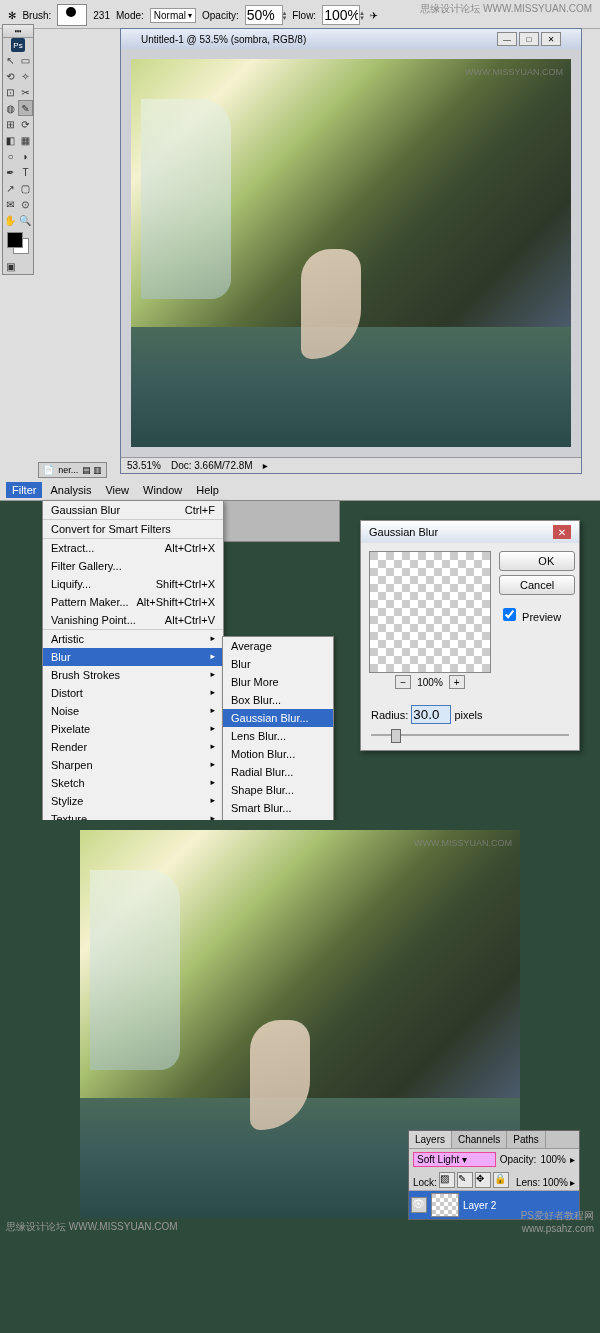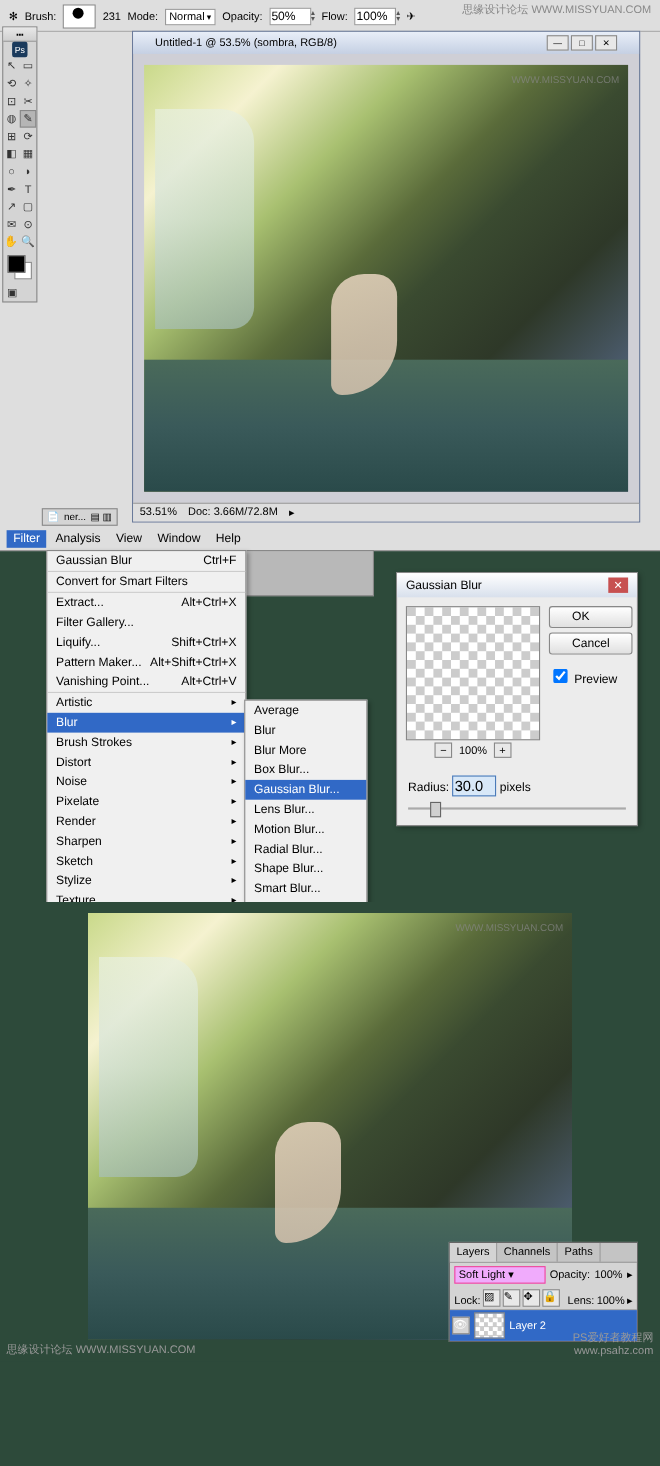--- a/index.html
+++ b/index.html
@@ -3,61 +3,61 @@
 <meta charset="utf-8">
 <style>
 body{margin:0;font-family:Tahoma,Arial,sans-serif;font-size:11px;background:#2d4a3a;width:600px}
 .sec1{background:#dedede;padding:2px 0;position:relative;height:476px}
 .opts{display:flex;align-items:center;gap:6px;padding:2px 8px;background:#dedede;border-bottom:1px solid #aaa;font-size:10px}
 .brush-prev{width:28px;height:20px;background:#fff;border:1px solid #888;position:relative}
 .brush-prev::after{content:"";position:absolute;top:2px;left:8px;width:10px;height:10px;border-radius:50%;background:#000}
 .dd{display:inline-flex;align-items:center;border:1px solid #999;background:#fff;padding:1px 3px}
 .dd::after{content:"▾";margin-left:2px;font-size:8px}
 .spin{display:inline-flex;align-items:center}
-.spin input{width:34px;border:1px solid #999;padding:1px;font-size:11px}
+.spin input{width:34px;border:1px solid #999;padding:1px;font-size:14px}
 .arrs{display:flex;flex-direction:column;line-height:5px;font-size:7px;color:#555}
 .wm1{position:absolute;right:8px;top:2px;font-size:10px;color:#888}
 .toolbox{position:absolute;left:2px;top:24px;width:30px;background:#d4d4d4;border:1px solid #888}
 .tbh{background:linear-gradient(#e8e8e8,#cfcfcf);height:12px;border-bottom:1px solid #999;display:flex;align-items:center;justify-content:center}
 .psicon{width:14px;height:14px;background:#1a3a5c;color:#fff;font-size:8px;display:flex;align-items:center;justify-content:center;border-radius:2px;margin:0 auto}
 .trow{display:flex}
 .tool{width:14px;height:14px;border:1px solid transparent;display:flex;align-items:center;justify-content:center;font-size:10px;color:#333;cursor:pointer}
 .tool.sel{background:#b5b5b5;border:1px solid #888}
 .swatch{margin:4px;position:relative;height:22px}
 .fg{width:14px;height:14px;background:#000;border:1px solid #888;position:absolute;top:0;left:0}
 .bg{width:14px;height:14px;background:#fff;border:1px solid #888;position:absolute;top:6px;left:6px}
 .docwin{position:absolute;left:120px;top:28px;width:460px;background:#cfcfd6;border:1px solid #6a7a9a}
 .titlebar{background:linear-gradient(#e8eef8,#c5d0e3);padding:3px 20px;display:flex;align-items:center;justify-content:space-between;font-size:10px}
 .winbtns{display:flex;gap:2px}
 .wbtn{width:18px;height:12px;border:1px solid #888;background:#e8e8e8;font-size:8px;display:flex;align-items:center;justify-content:center}
 .canvas{height:388px;margin:10px;background:linear-gradient(135deg,#c9d98a 0%,#f5f2d0 15%,#a8c070 30%,#5a6b3a 45%,#3a4a30 55%,#2e3828 70%,#4a5a6a 85%,#3a4855 100%);position:relative;overflow:hidden}
 .wfall{position:absolute;left:10px;top:40px;width:90px;height:200px;background:linear-gradient(#e8f0e0,#d0e0d8,#a8c0b8);opacity:.7;border-radius:0 30px 20px 0}
 .figure{position:absolute;left:170px;top:190px;width:60px;height:110px;background:linear-gradient(#e8d5c0,#d8c5b0);border-radius:30px 20px 50px 10px;opacity:.85}
 .water{position:absolute;bottom:0;left:0;right:0;height:120px;background:linear-gradient(#4a6a5a,#3a5a5a,#2a4a4a)}
-.statusbar{background:#dedede;border-top:1px solid #999;padding:2px 6px;display:flex;align-items:flex-start;gap:10px;font-size:10px}
+.statusbar{background:#dedede;border-top:1px solid #999;padding:2px 6px;display:flex;align-items:center;gap:10px;font-size:10px}
 .minitabs{position:absolute;left:38px;bottom:2px;display:flex;align-items:center;gap:4px;font-size:9px;background:#d4d4d4;border:1px solid #888;padding:2px 4px}
 
 .sec2{background:#2d4a3a;position:relative;height:340px}
 .menubar{background:#dedede;display:flex;gap:2px;padding:2px 6px;border-bottom:1px solid #999;font-size:11px}
 .menubar span{padding:2px 6px}
 .menubar .act{background:#3169c6;color:#fff}
 .dropdown{position:absolute;left:42px;top:20px;width:180px;background:#f0f0f0;border:1px solid #888;box-shadow:2px 2px 4px rgba(0,0,0,.3)}
 .mi{padding:3px 8px;display:flex;justify-content:space-between;font-size:11px}
 .mi.sep{border-top:1px solid #ccc}
 .mi.hi{background:#3169c6;color:#fff}
 .mi .arr{font-size:9px}
 .submenu{position:absolute;left:222px;top:156px;width:110px;background:#f0f0f0;border:1px solid #888;box-shadow:2px 2px 4px rgba(0,0,0,.3)}
 .toolbar2{position:absolute;left:222px;top:20px;right:260px;height:40px;background:#b8b8b8;border:1px solid #888}
 .dialog{position:absolute;right:20px;top:40px;width:218px;background:#ececec;border:1px solid #888;box-shadow:2px 2px 5px rgba(0,0,0,.4)}
 .dlgtitle{background:linear-gradient(#fff,#d8e0ec);padding:4px 8px;display:flex;justify-content:space-between;align-items:center;font-size:11px}
 .dlgx{width:18px;height:14px;background:#c75050;color:#fff;display:flex;align-items:center;justify-content:center;font-size:10px}
 .dlgbody{padding:8px;display:flex;gap:8px}
 .preview{width:120px;height:120px;border:1px solid #888;background:repeating-conic-gradient(#fff 0 25%,#ccc 0 50%) 0 0/16px 16px}
 .dlgbtns{display:flex;flex-direction:column;gap:4px}
-.btn{border:1px solid #888;background:linear-gradient(#fff,#e0e0e0);padding:3px 20px;font-size:11px;border-radius:3px;text-align:left}
+.btn{border:1px solid #888;background:linear-gradient(#fff,#e0e0e0);padding:3px 20px;font-size:11px;border-radius:3px;text-align:right}
 .cb{font-size:11px;margin-top:6px}
 .zoombar{display:flex;align-items:center;justify-content:center;gap:6px;padding:2px;font-size:10px}
 .zb{width:14px;height:12px;border:1px solid #888;background:#e8e8e8;display:flex;align-items:center;justify-content:center}
 .radius{padding:6px 10px;font-size:11px}
 .radius input{width:36px;border:1px solid #4a7ab8;background:#d8e8f8;padding:1px}
 .slider{margin:4px 10px;height:12px}
 .slider .track{height:2px;background:#aaa;position:relative}
 .slider .thumb{position:absolute;top:-5px;left:20px;width:8px;height:12px;background:#d0d0d0;border:1px solid #666}
 
 .sec3{background:#2d4a3a;padding:10px 0 20px;position:relative}

